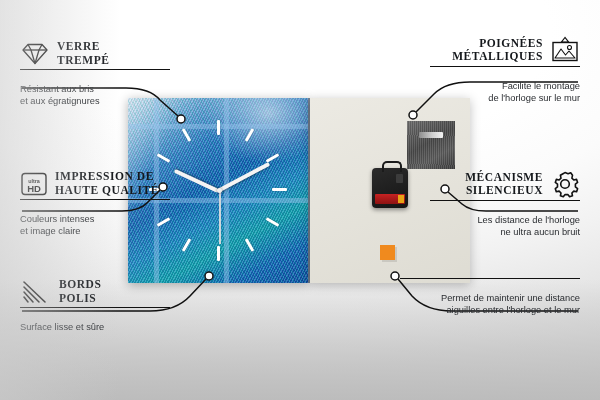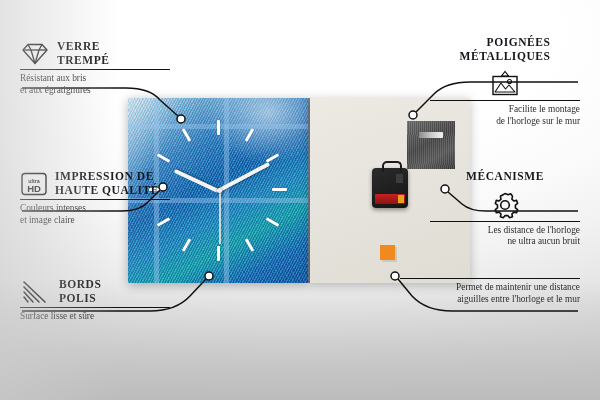--- a/index.html
+++ b/index.html
@@ -77,27 +77,27 @@
   
   .callout{position:absolute;}
   .c-head{display:flex;align-items:center;gap:7px;}
   .c-title{
     font-family:"Liberation Serif", serif;
     font-weight:bold;font-size:11.5px;letter-spacing:.55px;color:#15181c;
     line-height:13.5px;text-transform:uppercase;
   }
   .c-rule{height:1.4px;background:#111;margin-top:2px;}
   .c-sub{
-    font-family:Liberation Serif, serif;
-    font-size:9.3px;line-height:11.6px;color:#2a2d31;margin-top:3px;
+    font-family:Liberation Sans, sans-serif;
+    font-size:9.3px;line-height:11.6px;color:#2a2d31;margin-top:14px;
   }
   .left .c-head{justify-content:flex-start;}
   .left .c-title{text-align:left;}
   .left .c-sub{text-align:left;}
-  .right .c-head{justify-content:flex-end;flex-direction:column;}
+  .right .c-head{justify-content:flex-end;}
   .right .c-title{text-align:right;}
   .right .c-sub{text-align:right;}
   .icon{flex:0 0 auto;display:block;}
 
   svg.leaders{position:absolute;left:0;top:0;width:600px;height:400px;pointer-events:none;}
   svg.leaders path{fill:none;stroke:#111;stroke-width:1.5;}
   svg.leaders circle{fill:#ffffff;stroke:#111;stroke-width:1.5;}
 </style>
 </head>
 <body>
@@ -248,20 +248,21 @@
     <div class="c-sub">
       <div>Facilite le montage</div>
       <div>de l'horloge sur le mur</div>
     </div>
   </div>
 
   <div class="callout right" style="left:430px;top:170px;width:150px;">
     <div class="c-head">
       <div>
         <div class="c-title">MÉCANISME</div>
+        <div class="c-title">SILENCIEUX</div>
       </div>
       <svg class="icon" width="30" height="28" viewBox="0 0 30 28">
         <g fill="none" stroke="#111" stroke-width="1.6" stroke-linejoin="round">
           <path d="M15,2.6 l3.1,1.1 2.6,-1.0 1.8,2.6 -0.6,2.8 1.9,1.9 2.8,-0.6 1.0,3.0 -2.2,1.8 0,2.7 2.2,1.8 -1.0,3.0 -2.8,-0.6 -1.9,1.9 0.6,2.8 -2.9,1.0 -1.8,-2.2 -2.7,0 -1.8,2.2 -2.9,-1.0 0.6,-2.8 -1.9,-1.9 -2.8,0.6 -1.0,-3.0 2.2,-1.8 0,-2.7 -2.2,-1.8 1.0,-3.0 2.8,0.6 1.9,-1.9 -0.6,-2.8 2.6,-1.6 z"></path>
           <circle cx="15" cy="14" r="4.3"></circle>
         </g>
       </svg>
     </div>
     <div class="c-rule" style="width:150px;"></div>
     <div class="c-sub">

